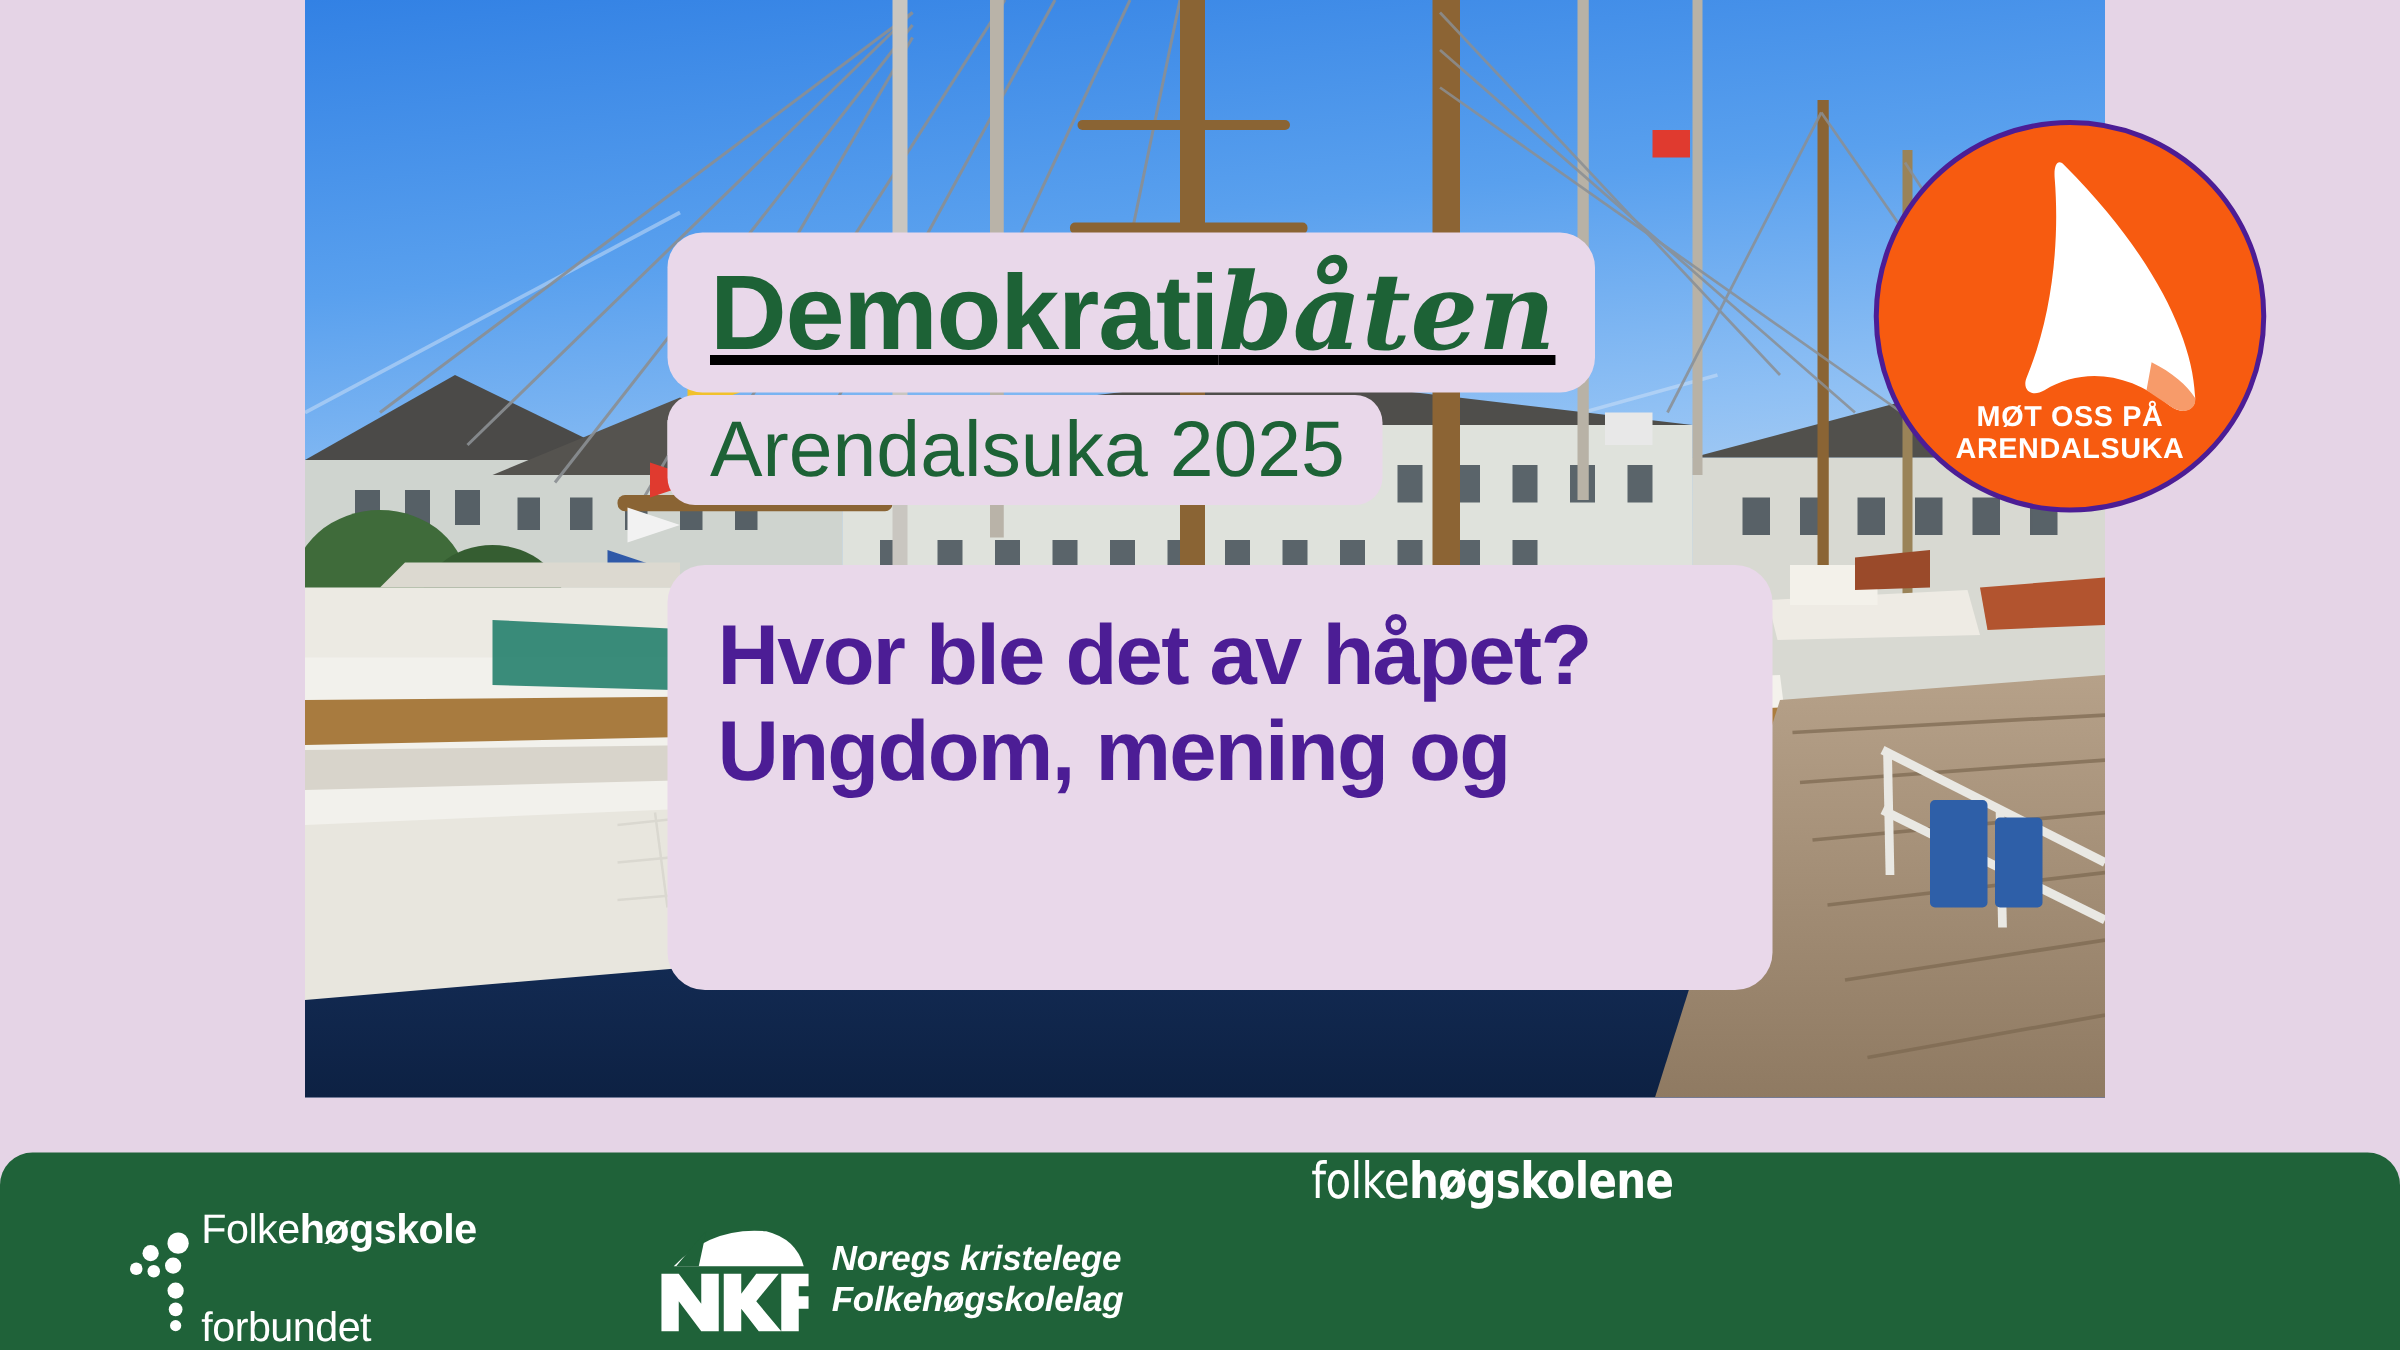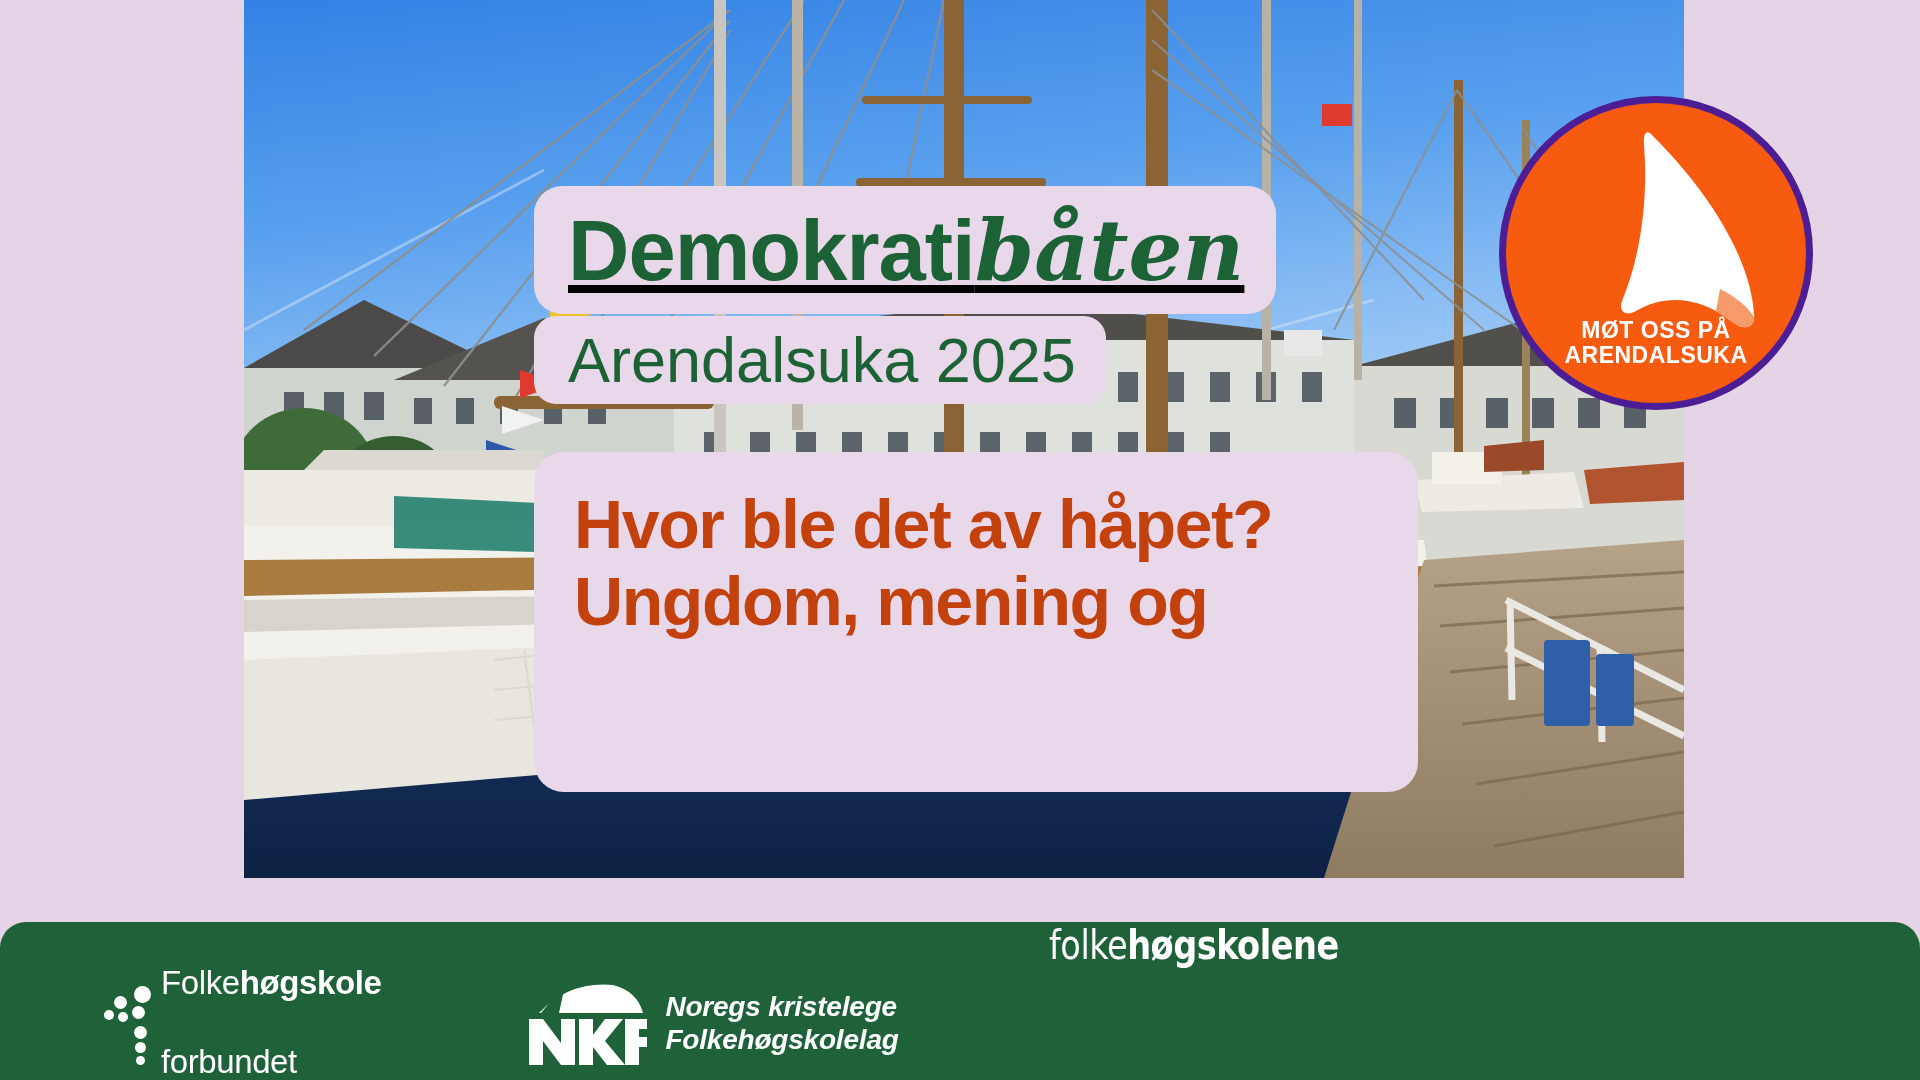--- a/index.html
+++ b/index.html
@@ -66,34 +66,34 @@
     white-space: nowrap;
   }
   #headline-card {
     left: 534px; top: 452px; width: 884px; height: 340px;
     padding: 34px 40px 36px 40px;
     border-radius: 30px;
     align-items: flex-start;
     z-index: 6;
   }
   .headline-text {
-    color: #c2410c;
+    color: #4c1d95;
     font-size: 68px;
     font-weight: 700;
     line-height: 1.13;
     letter-spacing: -1.4px;
   }
 
   
   #badge {
     position: absolute;
     left: 1499px; top: 96px; width: 314px; height: 314px;
     border-radius: 50%;
     background: #f75b10;
-    border: 7px solid #4c1d95;
+    border: 4px solid #4c1d95;
     z-index: 8;
   }
   #badge svg { position:absolute; left:0; top:0; width:100%; height:100%; }
   #badge-text {
     position: absolute;
     left: 0; right: 0; bottom: 34px;
     text-align: center;
     color: #ffffff;
     font-size: 23px;
     font-weight: 700;

